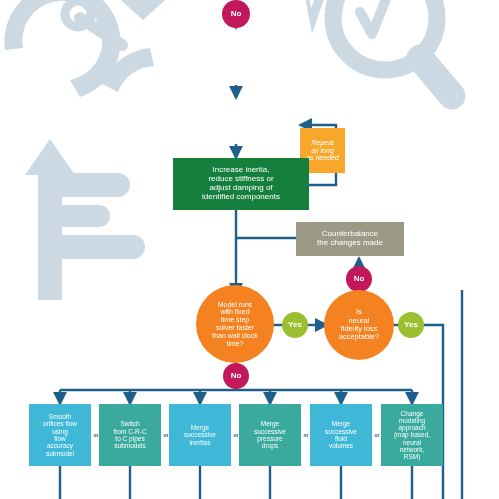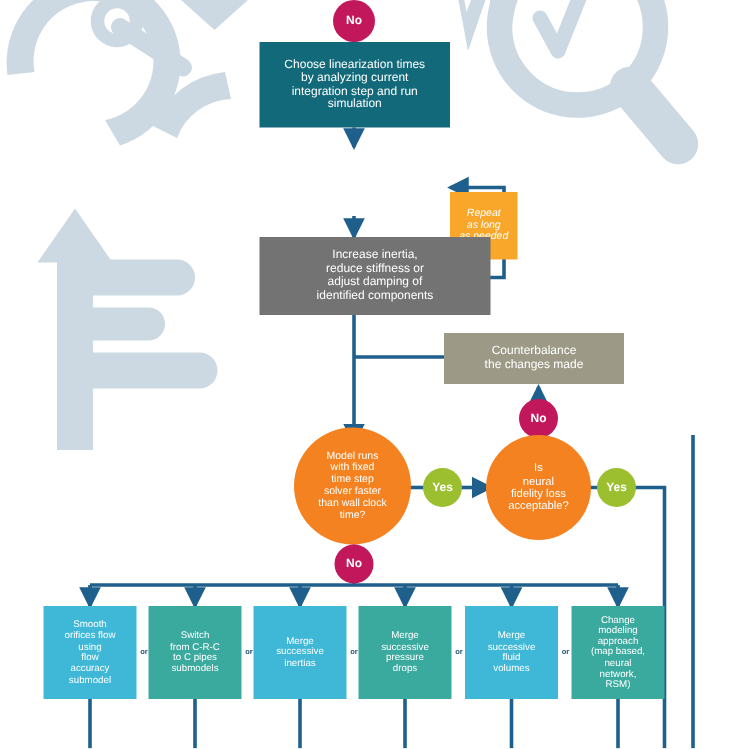--- a/index.html
+++ b/index.html
@@ -144,36 +144,32 @@
       <path d="M130 466 V499"></path>
       <path d="M200 466 V499"></path>
       <path d="M270 466 V499"></path>
       <path d="M341 466 V499"></path>
       <path d="M412 466 V499"></path>
     </g>
   </svg>
 
   <div class="node pill circle" style="left:222px;top:0px;width:28px;height:28px;background:#c2185b;font-size:8px;">No</div>
 
-  <div class="node box" style="left:173px;top:28px;width:127px;height:57px;background:#12697a;font-size:8px;padding:2px 4px;">Choose linearization times
-by analyzing current
-integration step and run
-simulation</div>
 
 
   <div class="node box" style="left:300px;top:128px;width:45px;height:45px;background:#f8a72a;font-size:7px;font-style:italic;">Repeat
 as long
 as needed</div>
 
-  <div class="node box" style="left:173px;top:158px;width:154px;height:52px;background:#737373;font-size:8px;padding:2px 4px;">Increase inertia,
+  <div class="node box" style="left:173px;top:158px;width:136px;height:52px;background:#15803d;font-size:8px;padding:2px 4px;">Increase inertia,
 reduce stiffness or
 adjust damping of
 identified components</div>
 
-  <div class="node box" style="left:296px;top:222px;width:120px;height:34px;background:#9c9a86;font-size:8px;padding:2px 4px;">Counterbalance
+  <div class="node box" style="left:296px;top:222px;width:108px;height:34px;background:#9c9a86;font-size:8px;padding:2px 4px;">Counterbalance
 the changes made</div>
 
   <div class="node pill circle" style="left:346px;top:266px;width:26px;height:26px;background:#c2185b;font-size:8px;">No</div>
 
   <div class="node circle" style="left:196px;top:285px;width:78px;height:78px;background:#f58220;font-size:7px;">Model runs
 with fixed
 time step
 solver faster
 than wall clock
 time?</div>

